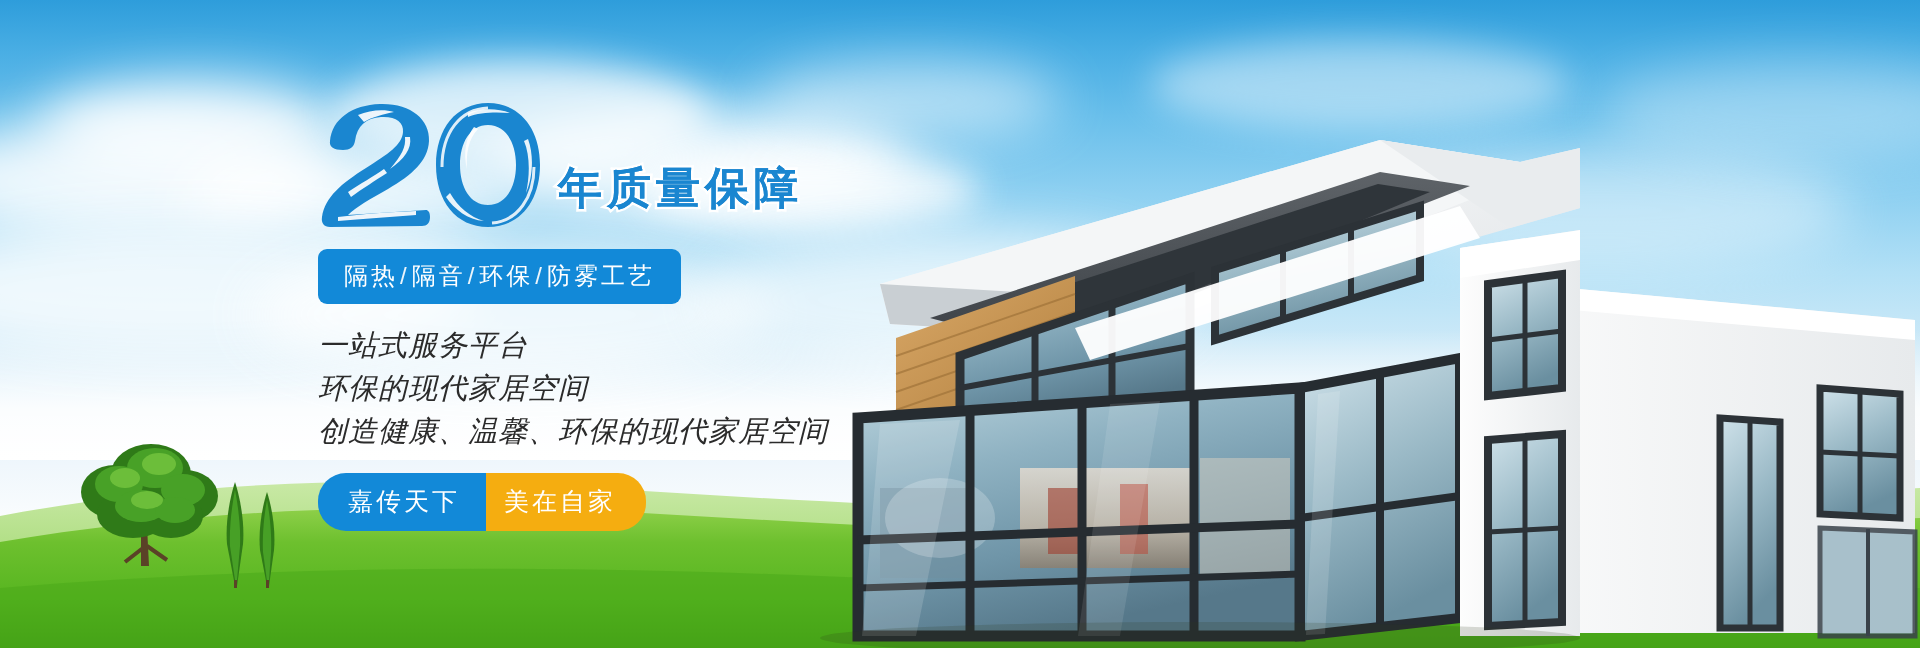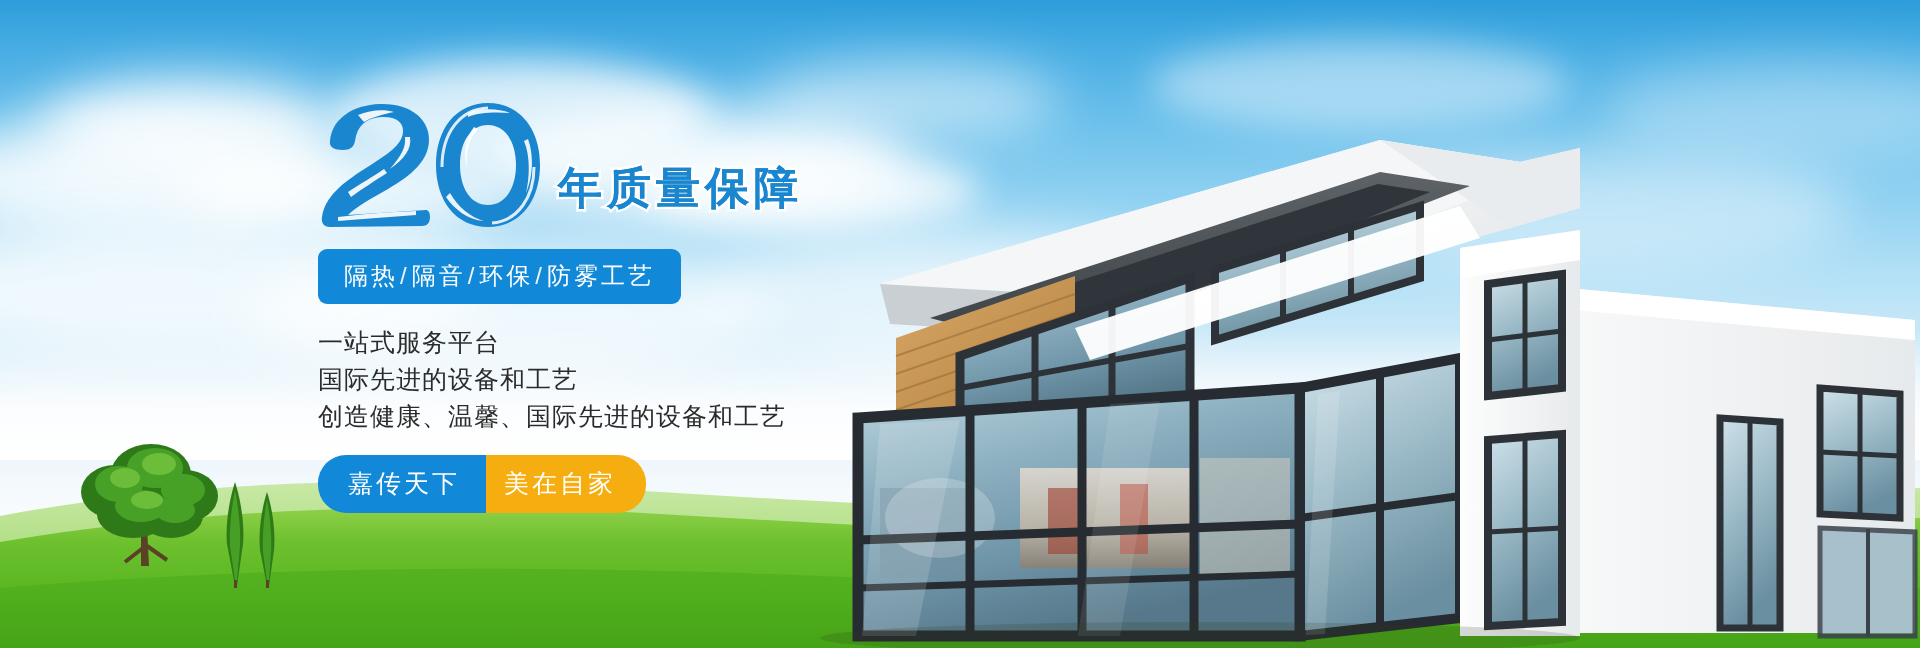--- a/index.html
+++ b/index.html
@@ -49,22 +49,22 @@
     margin-top:20px; display:inline-block;
     background:#1289d8; border-radius:9px;
     padding:11px 26px 12px 26px;
     color:#ffffff; font-size:24px; letter-spacing:3px;
     white-space:nowrap;
   }
   #feature-pill .sep { opacity:0.92; padding:0 2px; }
 
   #desc { margin-top:20px; }
   #desc p {
-    font-size:25px; color:#2b2b2b; line-height:1.48;
-    letter-spacing:1px; white-space:nowrap;
+    font-size:29px; color:#2b2b2b; line-height:1.48;
+    letter-spacing:1px; white-space:nowrap;font-style:italic;
   }
 
   #cta { margin-top:20px; display:inline-flex; }
   #cta .btn {
     font-size:25px; color:#fff; letter-spacing:3px;
     padding:12px 26px 13px 30px; white-space:nowrap;text-align:center;
   }
   #cta .btn-primary {
     background:#1289d8;
     border-radius:28px 0 0 28px;
@@ -340,22 +340,22 @@
       <div id="warranty">年质量保障</div>
       <div id="warranty-top">年质量保障</div>
     </div>
 
     <div id="feature-pill">
       <span>隔热</span><span class="sep">/</span><span>隔音</span><span class="sep">/</span><span>环保</span><span class="sep">/</span><span>防雾工艺</span>
     </div>
 
     <div id="desc">
       <p>一站式服务平台</p>
-      <p>国际先进的设备和工艺</p>
-      <p>创造健康、温馨、国际先进的设备和工艺</p>
+      <p>环保的现代家居空间</p>
+      <p>创造健康、温馨、环保的现代家居空间</p>
     </div>
 
     <div id="cta">
       <div class="btn btn-primary">嘉传天下</div>
       <div class="btn btn-accent">美在自家</div>
     </div>
 
   </div>
 </div>
 

